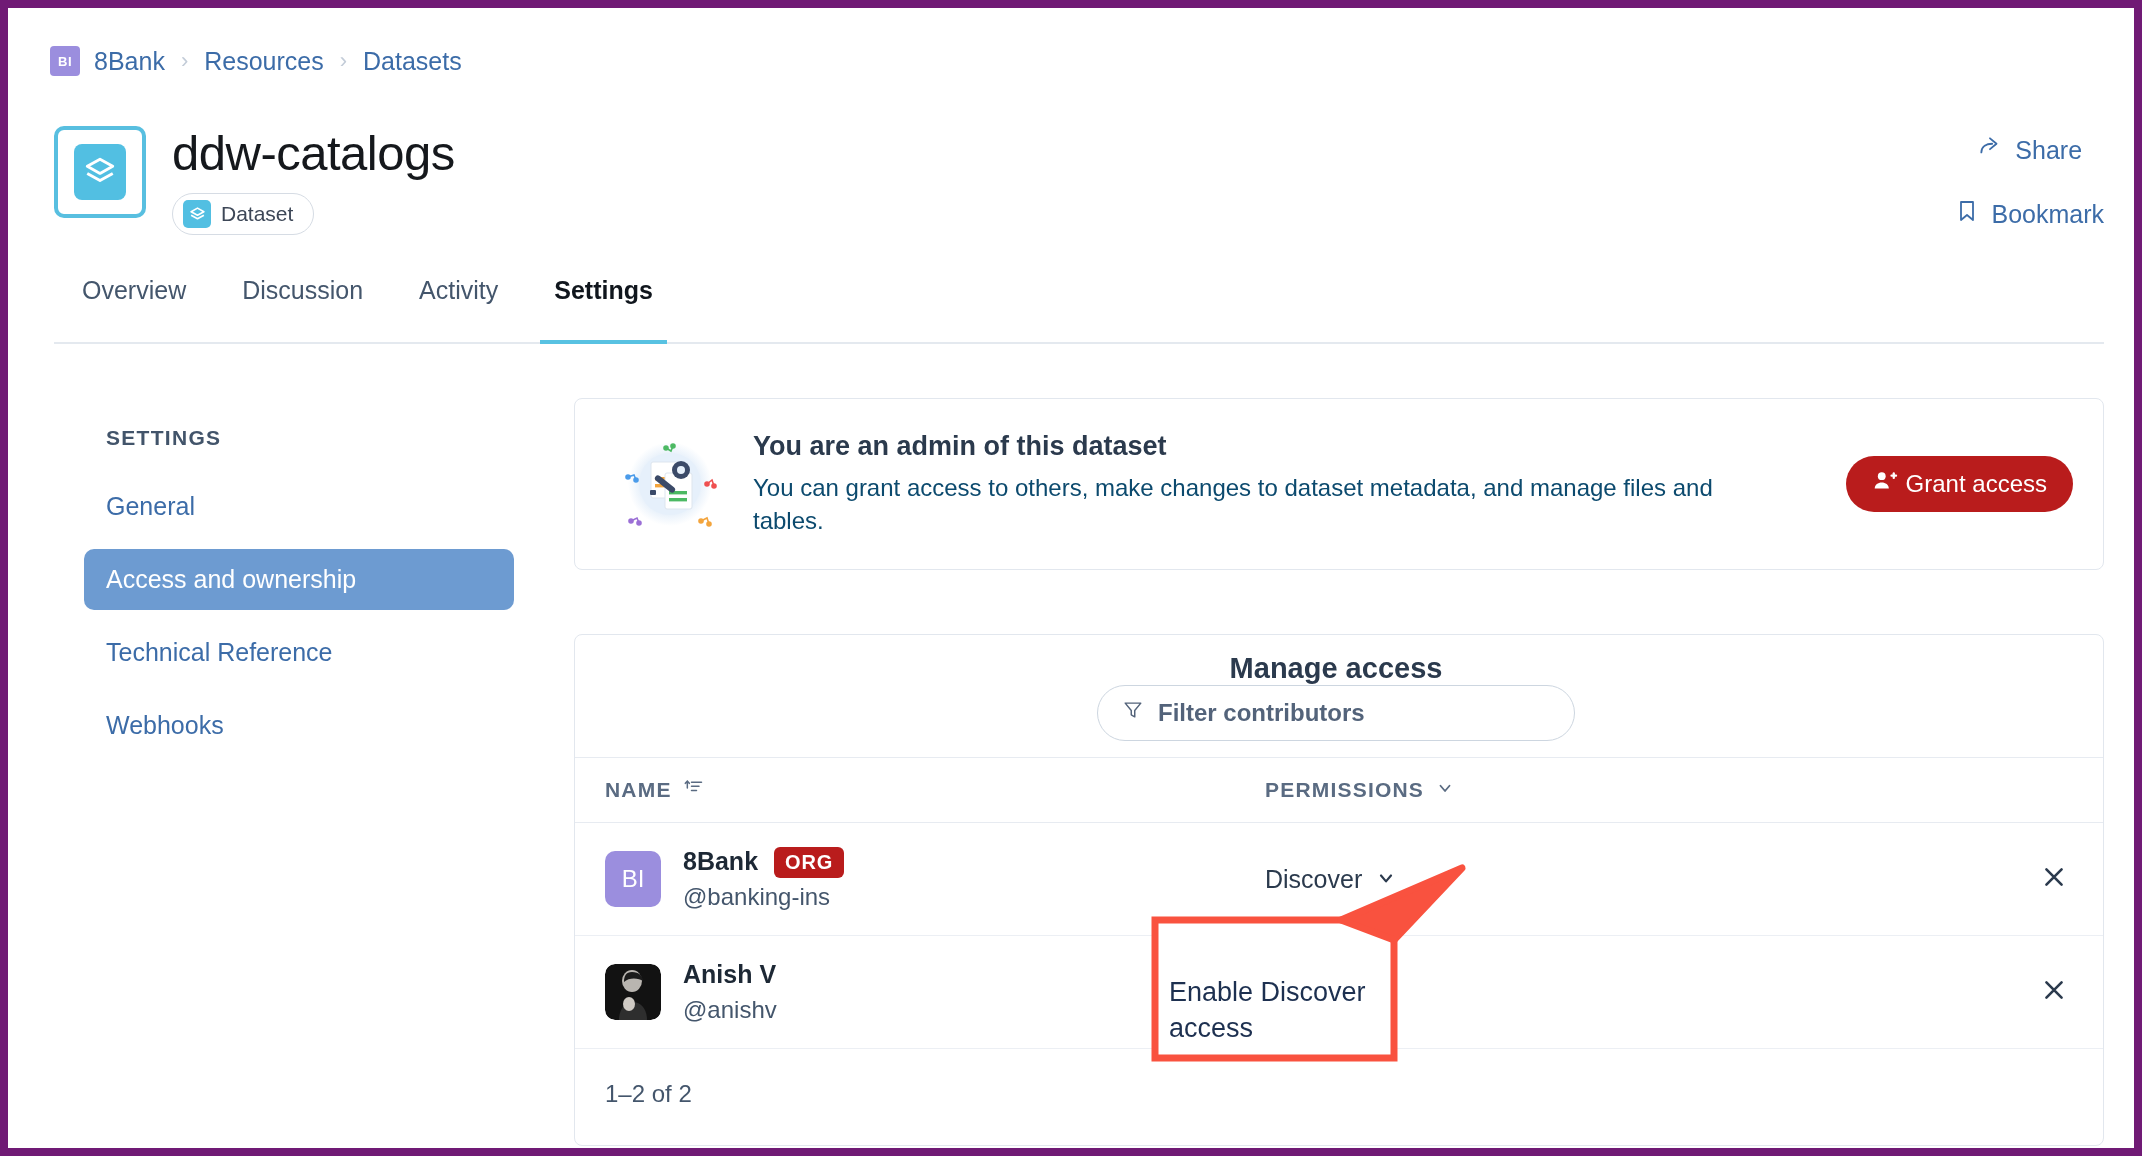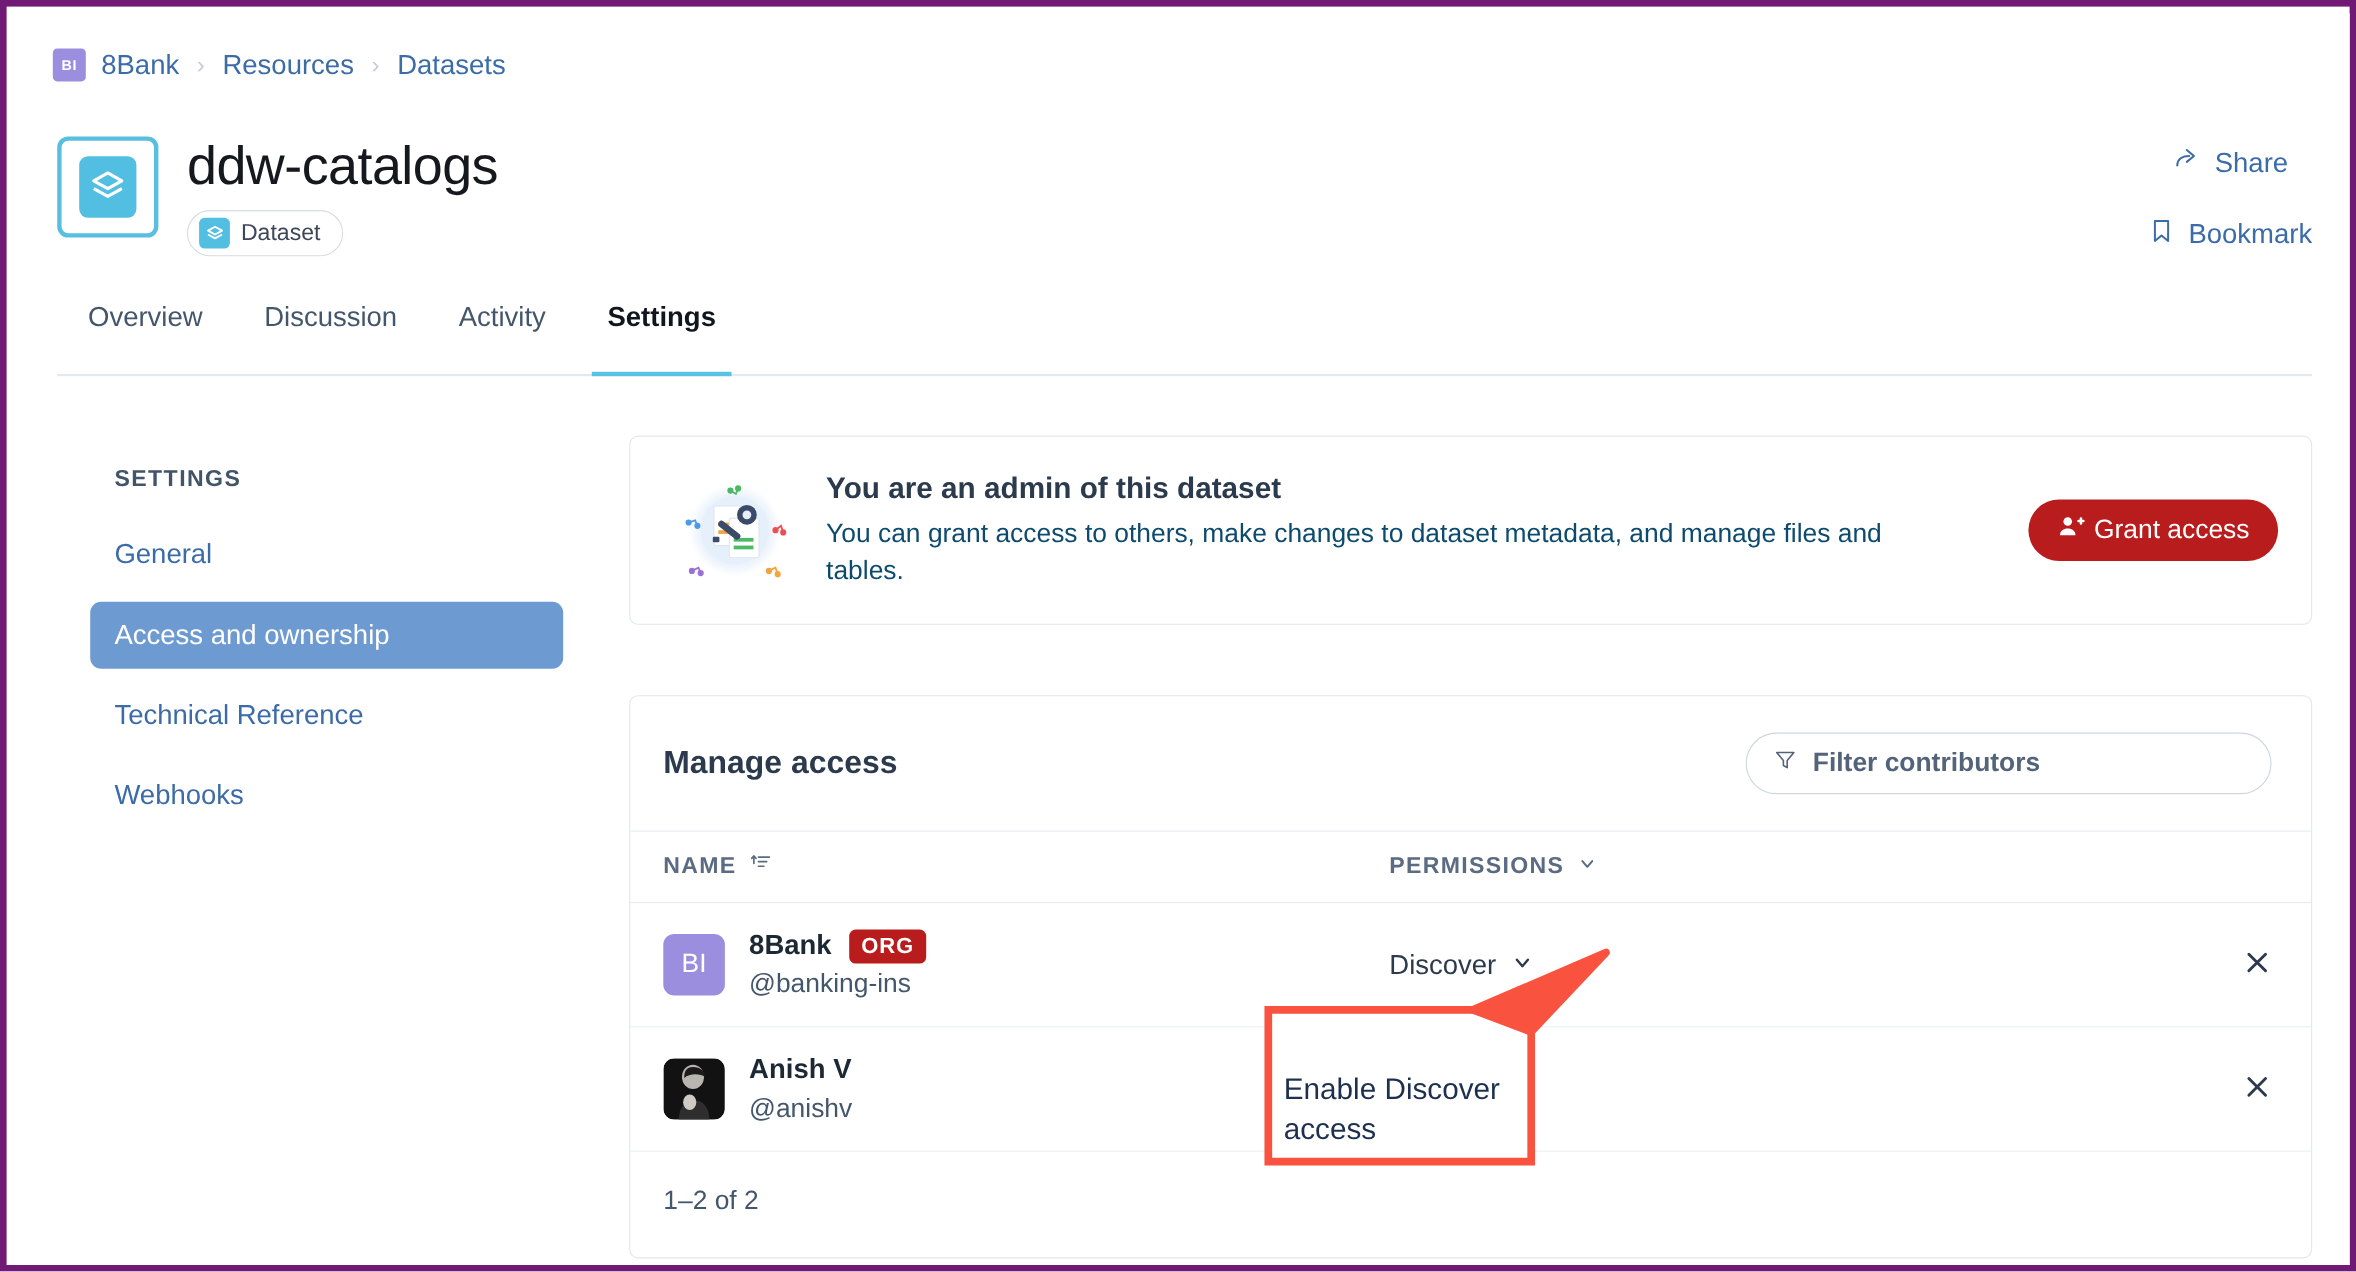--- a/index.html
+++ b/index.html
@@ -13,21 +13,21 @@
     height: 1156px;
     overflow: hidden;
     position: relative;
   }
   .screen {
     position: absolute;
     left: 0; top: 0;
     width: 2142px;
     height: 1156px;
     background: #ffffff;
-    border: 6px solid #701a75;
+    border: 8px solid #701a75;
     box-sizing: border-box;
     overflow: hidden;
   }
   .inner {
     position: absolute;
     left: 6px; top: 6px;
     width: 2130px;
     height: 1144px;
     background: #ffffff;
   }
@@ -265,23 +265,24 @@
   .access-card {
     left: 560px;
     top: 620px;
     width: 1530px;
     height: 512px;
   }
   .access-head {
     height: 122px;
     display: flex;
     align-items: center;
-    justify-content: space-between;
+    justify-content: center;
     padding: 0 36px 0 30px;
     box-sizing: border-box;
+    flex-direction: column;
   }
   .access-title {
     font-size: 29px;
     font-weight: bold;
     color: #2b3a4d;
   }
   .filter-box {
     width: 478px;
     height: 56px;
     border: 1px solid #cdd6e0;

